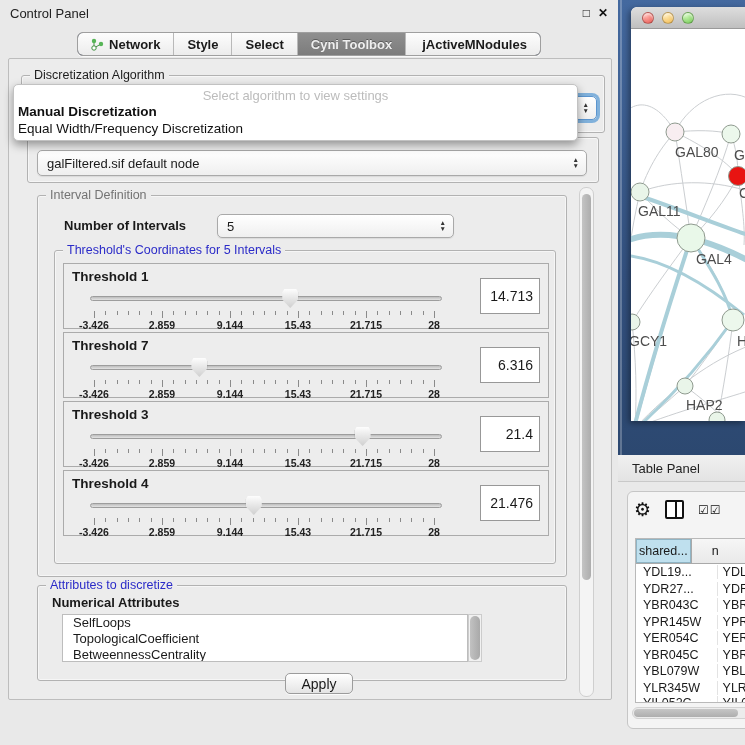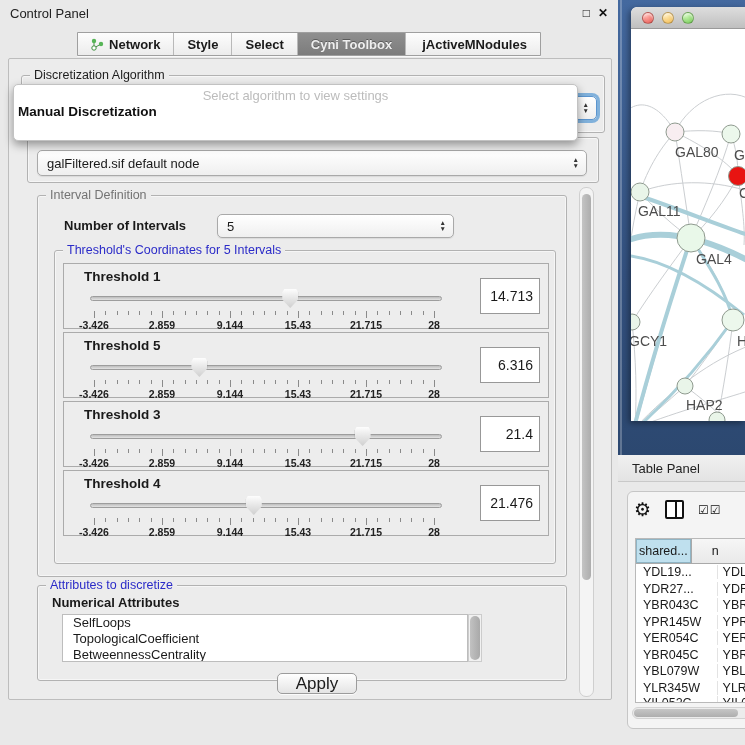--- a/index.html
+++ b/index.html
@@ -8,21 +8,21 @@
 
   
   .control-panel { position:absolute; left:0; top:0; width:618px; height:745px; background:#e9e9e9; }
   .cp-titlebar { position:absolute; left:0; top:0; width:100%; height:26px; display:flex; align-items:center;
     padding:0 10px; font-size:13px; color:#222; }
   .cp-title { flex:1; }
   .cp-icons { display:flex; gap:8px; font-size:12px; color:#111; }
   .cp-icons span { cursor:default; }
 
   .tabrow { position:absolute; top:32px; left:0; width:618px; display:flex; justify-content:center; }
-  .seg { display:flex; border:1px solid #9f9f9f; border-radius:1px; overflow:hidden;
+  .seg { display:flex; border:1px solid #9f9f9f; border-radius:6px; overflow:hidden;
     background:#0f172a; box-shadow:0 1px 0 rgba(255,255,255,.7); height:24px; }
   .seg .tab { display:flex; align-items:center; gap:5px; padding:0 13px; font-size:13px; font-weight:bold;
     color:#1a1a1a; background:linear-gradient(#fdfdfd,#ececec); border-right:1px solid #b9b9b9; cursor:default; }
   .seg .tab:last-child { border-right:none;padding-left:16px; }
   .seg .tab.active { background:linear-gradient(#8f8f8f,#7c7c7c); color:#efefef; text-shadow:0 -1px 0 #5a5a5a; }
 
   .cp-body { position:absolute; left:8px; top:58px; width:604px; height:642px;
     background:#ececec; border:1px solid #bdbdbd; border-radius:2px; }
 
   
@@ -51,42 +51,42 @@
   .popup .item.bold { font-weight:bold; }
 
   
   .vscroll { position:absolute; background:#f4f4f4; border:1px solid #cfcfcf; border-radius:7px; }
   .vscroll .thumb { position:absolute; left:2px; width:9px; background:linear-gradient(90deg,#c4c4c4,#adadad);
     border-radius:5px; }
 
   
   .lbl-bold { font-weight:bold; font-size:13px; }
   .threshold-panel { position:relative; border:1px solid #ababab; background:#ededed; margin-bottom:3px; height:66px; }
-  .t-label { position:absolute; left:8px; top:5px; font-weight:bold; font-size:13.5px;margin-left:12px; }
+  .t-label { position:absolute; left:8px; top:5px; font-weight:bold; font-size:13.5px; }
   .slider { position:absolute; left:22px; top:24px; width:360px; height:40px; }
   .slider .track { position:absolute; left:4px; right:4px; top:8px; height:5px; border-radius:3px;
     background:linear-gradient(#bdbdbd,#e3e3e3); border:1px solid #9d9d9d; }
   .slider .thumb { position:absolute; top:1px; width:16px; height:19px;
     background:linear-gradient(#fdfdfd,#cfcfcf); clip-path:polygon(12% 0,88% 0,100% 18%,100% 55%,50% 100%,0 55%,0 18%);
     filter:drop-shadow(0 0 1px #777); }
   .slider .tick { position:absolute; top:23px; width:1px; height:4px; background:#8a8a8a; }
   .slider .tick.major { height:7px; }
   .slider .tlab { position:absolute; top:31px; transform:translateX(-50%); font-size:10.5px; font-weight:bold; color:#222; }
   .vbox { position:absolute; right:8px; top:14px; width:60px; height:36px; background:#fff;
     border:1px solid #989898; font-size:14px; display:flex; align-items:center; justify-content:flex-end; padding:0 6px; }
 
   
   .attr-list { position:absolute; background:#ffffff; border:1px solid #bdbdbd; overflow:hidden; font-size:13px; }
   .attr-list .li { padding:0 0 0 10px; height:16px; line-height:16px; }
   .list-scroll { position:absolute; width:14px; background:#f1f1f1; border:1px solid #cccccc; }
   .list-scroll .thumb { position:absolute; left:1px; top:1px; width:10px; height:100%;
     background:linear-gradient(90deg,#c2c2c2,#a9a9a9); border-radius:5px; }
 
-  .apply-btn { position:absolute; left:268px; top:672px; width:80px; height:21px; border:1px solid #9c9c9c;
-    border-radius:5px; background:linear-gradient(#ffffff,#e4e4e4); font-size:17px;
+  .apply-btn { position:absolute; left:276px; top:672px; width:68px; height:21px; border:1px solid #9c9c9c;
+    border-radius:5px; background:linear-gradient(#ffffff,#e4e4e4); font-size:14px;
     display:flex; align-items:center; justify-content:center; cursor:default; box-shadow:0 1px 0 rgba(255,255,255,.8); }
 
   .bottom-tabrow { position:absolute; top:704px; left:0; width:618px; display:flex; justify-content:center; }
 
   
   .desktop { position:absolute; left:618px; top:0; width:127px; height:455px;
     background:linear-gradient(180deg,#44699f 0%, #33517f 60%, #2c4870 100%); }
   .desktop::before { content:""; position:absolute; left:2px; top:0; width:2px; height:100%; background:rgba(255,255,255,.25); }
 
   .net-window { position:absolute; left:631px; top:7px; width:114px; height:414px;
@@ -245,21 +245,21 @@
                   <span class="tlab" style="left: 76px;">2.859</span>
                   <span class="tlab" style="left: 144px;">9.144</span>
                   <span class="tlab" style="left: 212px;">15.43</span>
                   <span class="tlab" style="left: 280px;">21.715</span>
                   <span class="tlab" style="left: 348px;">28</span>
                   <div class="thumb" style="left: 196.247px;"></div>
                 </div>
                 <div class="vbox">14.713</div>
               </div>
               <div class="threshold-panel">
-                <div class="t-label">Threshold 5</div>
+                <div class="t-label">Threshold 7</div>
                 <div class="slider">
                   <div class="track"></div>
                   <div class="tick major" style="left: 8px;"></div>
                   <div class="tick" style="left: 19.3333px;"></div>
                   <div class="tick" style="left: 30.6667px;"></div>
                   <div class="tick" style="left: 42px;"></div>
                   <div class="tick" style="left: 53.3333px;"></div>
                   <div class="tick" style="left: 64.6667px;"></div>
                   <div class="tick major" style="left: 76px;"></div>
                   <div class="tick" style="left: 87.3333px;"></div>
@@ -530,14 +530,15 @@
     <div class="hscroll">
         <div class="thumb"></div>
       </div>
   </div>
 </div>
 
 <div class="popup" style="left:13px; top:84px;">
   <div class="hint">Select algorithm to view settings</div>
   <div id="popup-items">
       <div class="item bold">Manual Discretization</div>
+      <div class="item">Equal Width/Frequency Discretization</div>
     </div>
 </div>
 
 </body></html>

